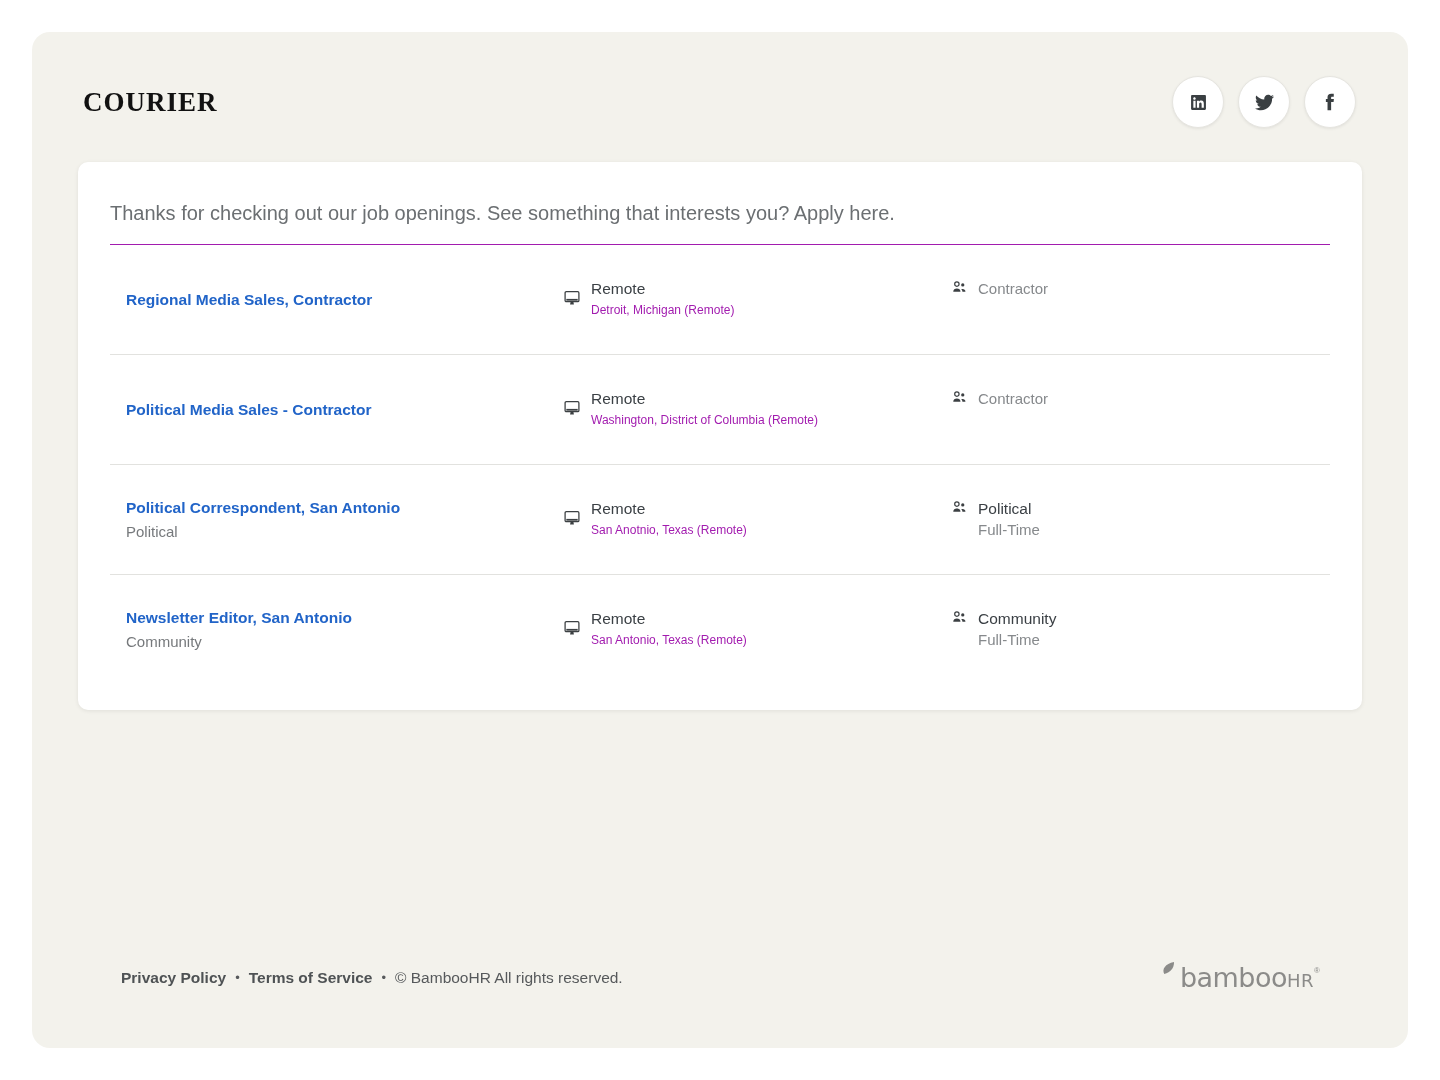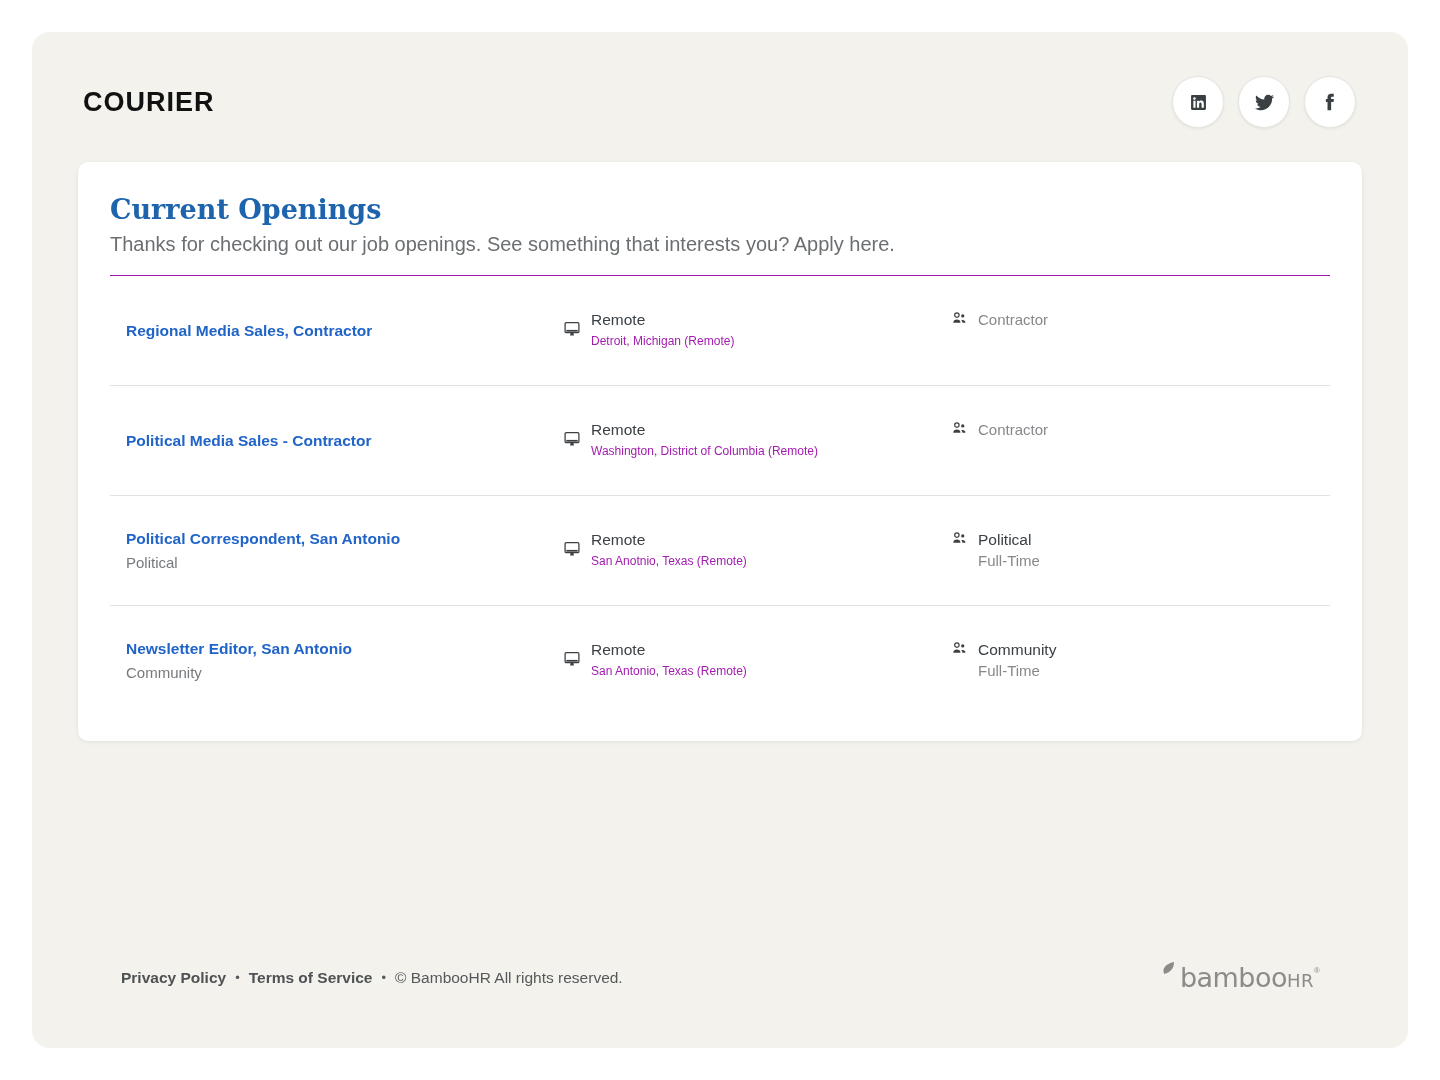--- a/index.html
+++ b/index.html
@@ -10,21 +10,21 @@
     margin:32px auto 0;
     background:#f3f2ec;
     border-radius:18px;
   }
   
   .topbar {
     display:flex; align-items:center; justify-content:space-between;
     padding:44px 52px 0 51px;
   }
   .brand {
-    font-family:Liberation Sans, sans-serif;
+    font-family:Liberation Serif, serif;
     font-weight:bold; font-size:27px; letter-spacing:1px;
     color:#111111;
   }
   .social { display:flex; gap:14px; }
   .social-btn {
     width:52px; height:52px; border-radius:50%;
     background:#ffffff; border:1px solid #e6e5e0;
     box-shadow:0 1px 3px rgba(0,0,0,0.07);
     display:flex; align-items:center; justify-content:center;
     cursor:pointer; color:#3a3f42;
@@ -107,21 +107,20 @@
         <span>
           <svg width="18" height="18" viewBox="0 0 24 24" fill="currentColor">
               <path d="M13.5 8V6.3c0-.9.2-1.3 1.1-1.3H17V1h-3.3C10.2 1 8.7 2.6 8.7 5.6V8H6.5v4h2.2v11h4.8V12h3.3l.4-4h-3.7z"></path>
             </svg>
         </span>
       </a>
     </div>
   </div>
 
   <section class="card">
-    <h1 class="card-title">Current Openings</h1>
     <p class="card-subtitle">Thanks for checking out our job openings. See something that interests you? Apply here.</p>
     <div class="jobs-list" id="jobs-list">
   <div class="job-row">
     <div class="col-title">
       <a class="job-title">Regional Media Sales, Contractor</a>
       
     </div>
     <div class="col-meta">
       <div class="col-location">
         <span class="meta-icon">

